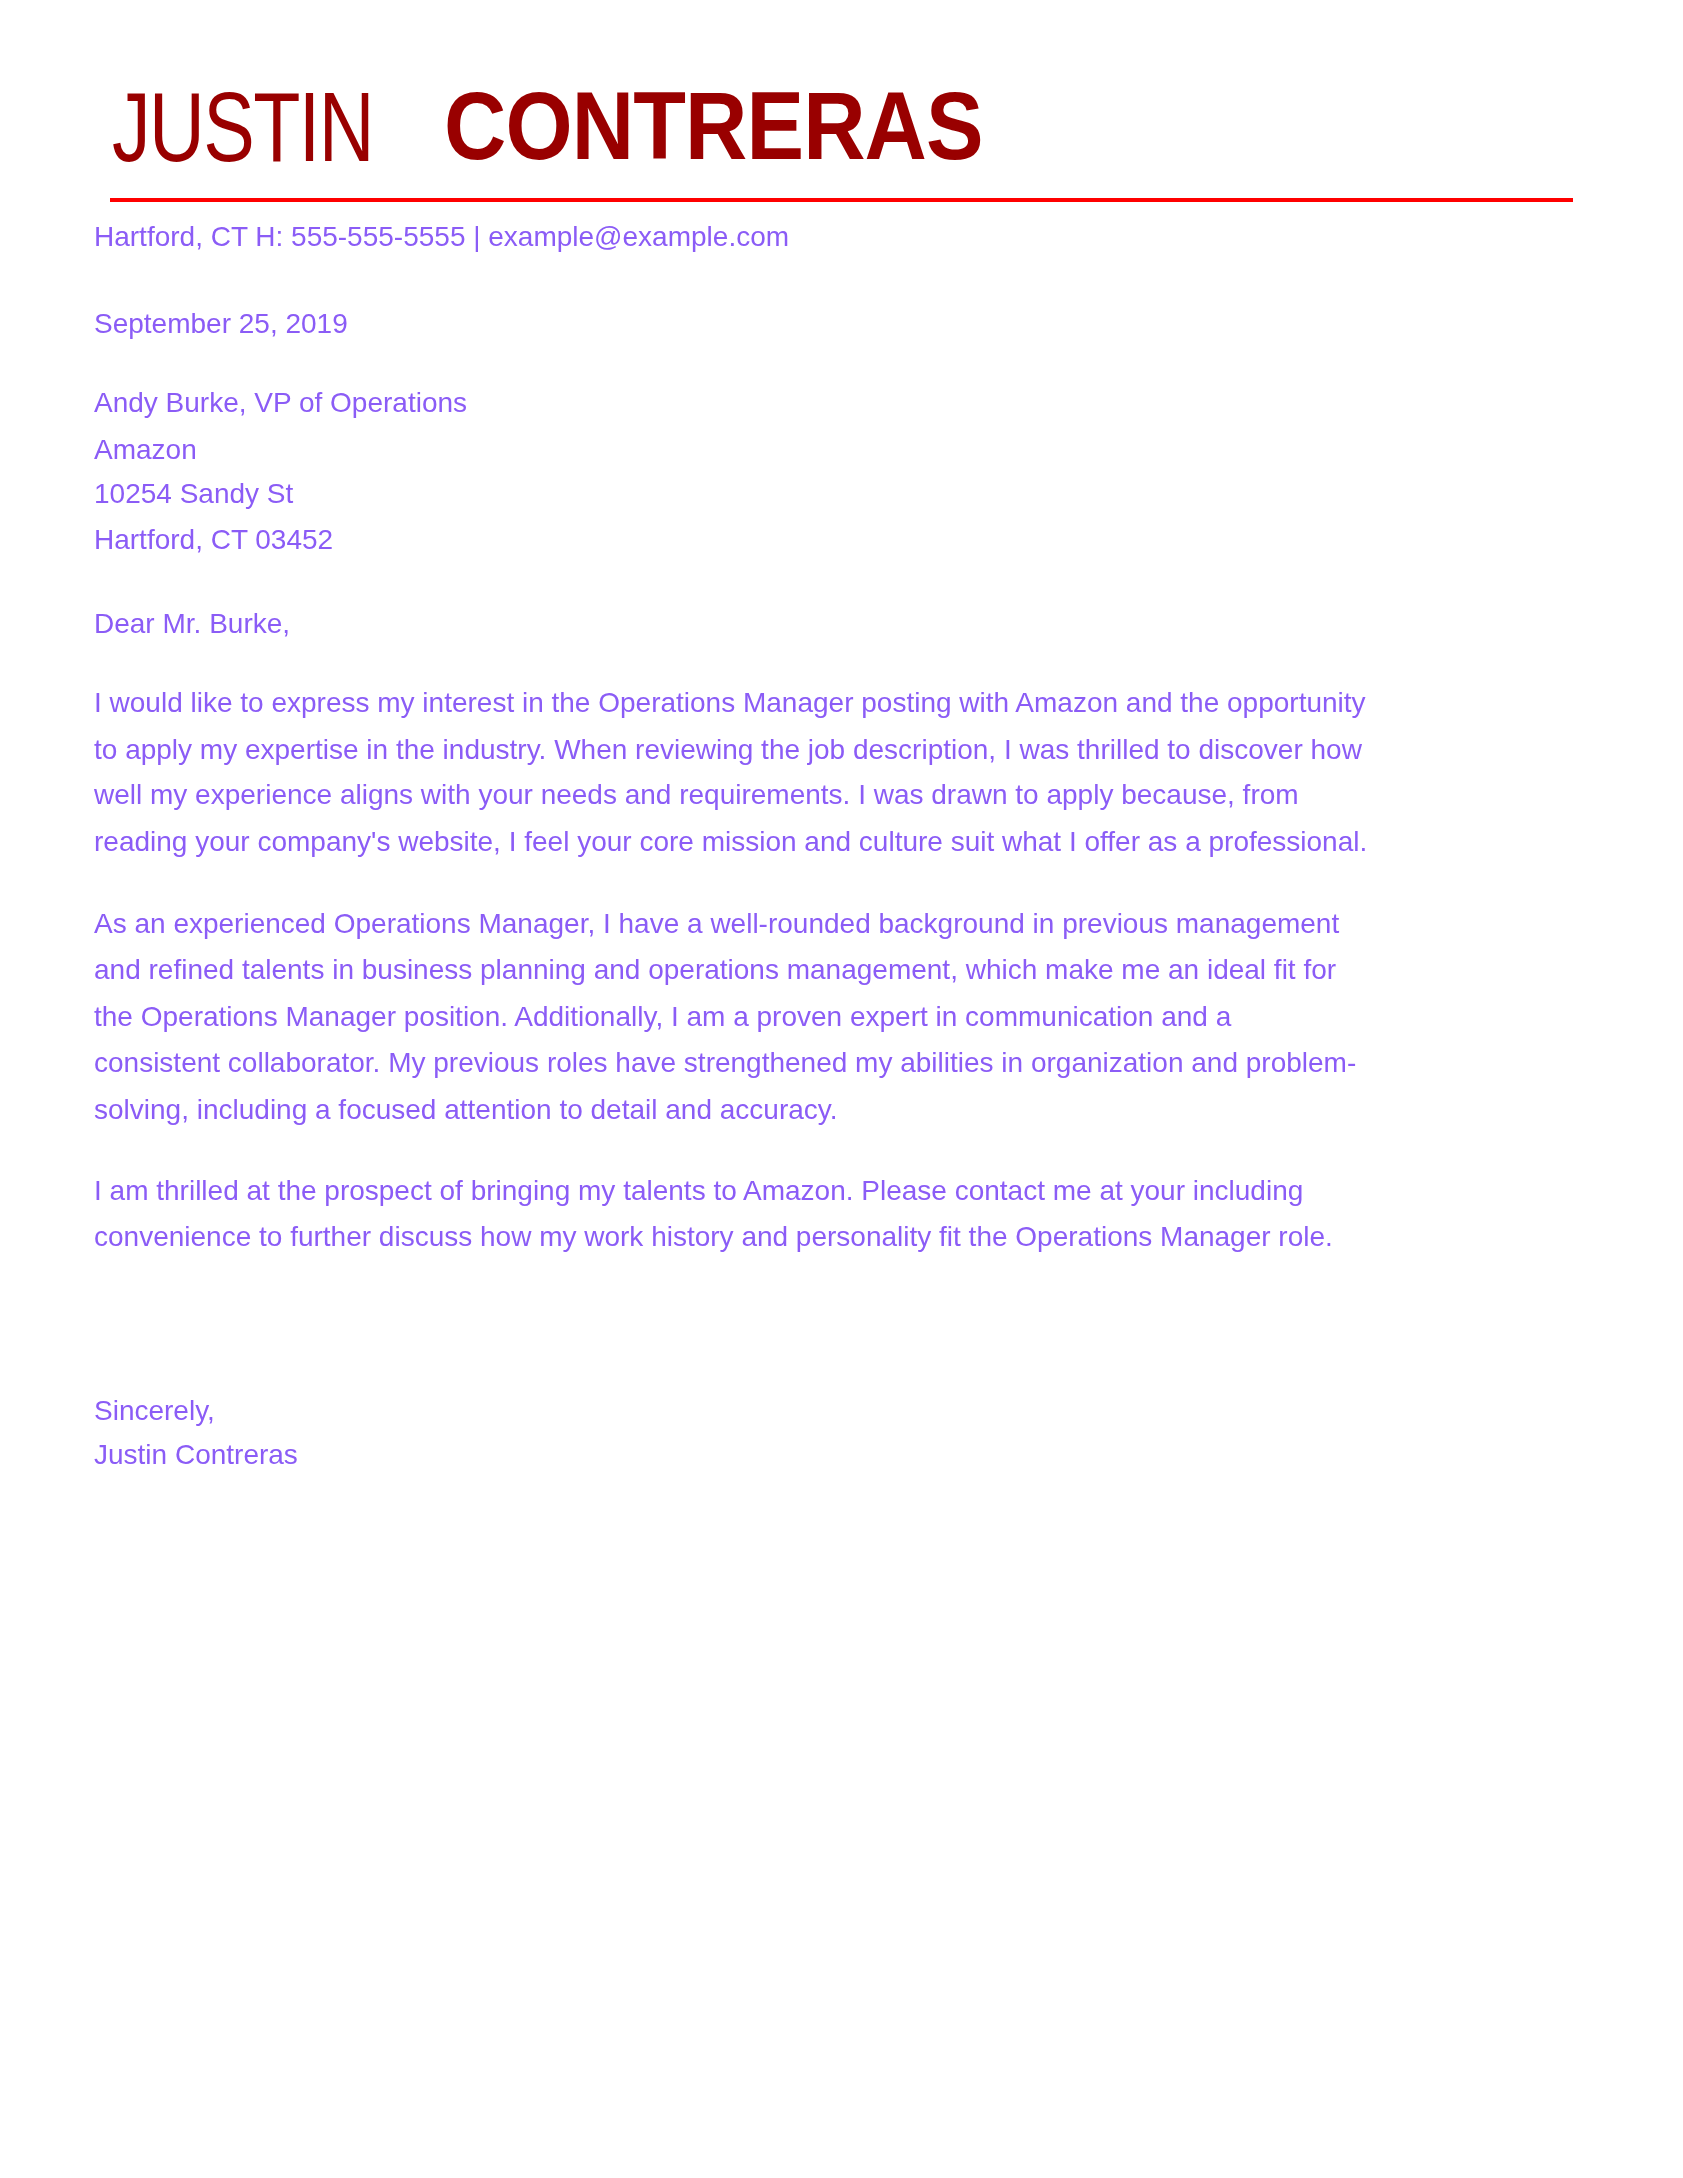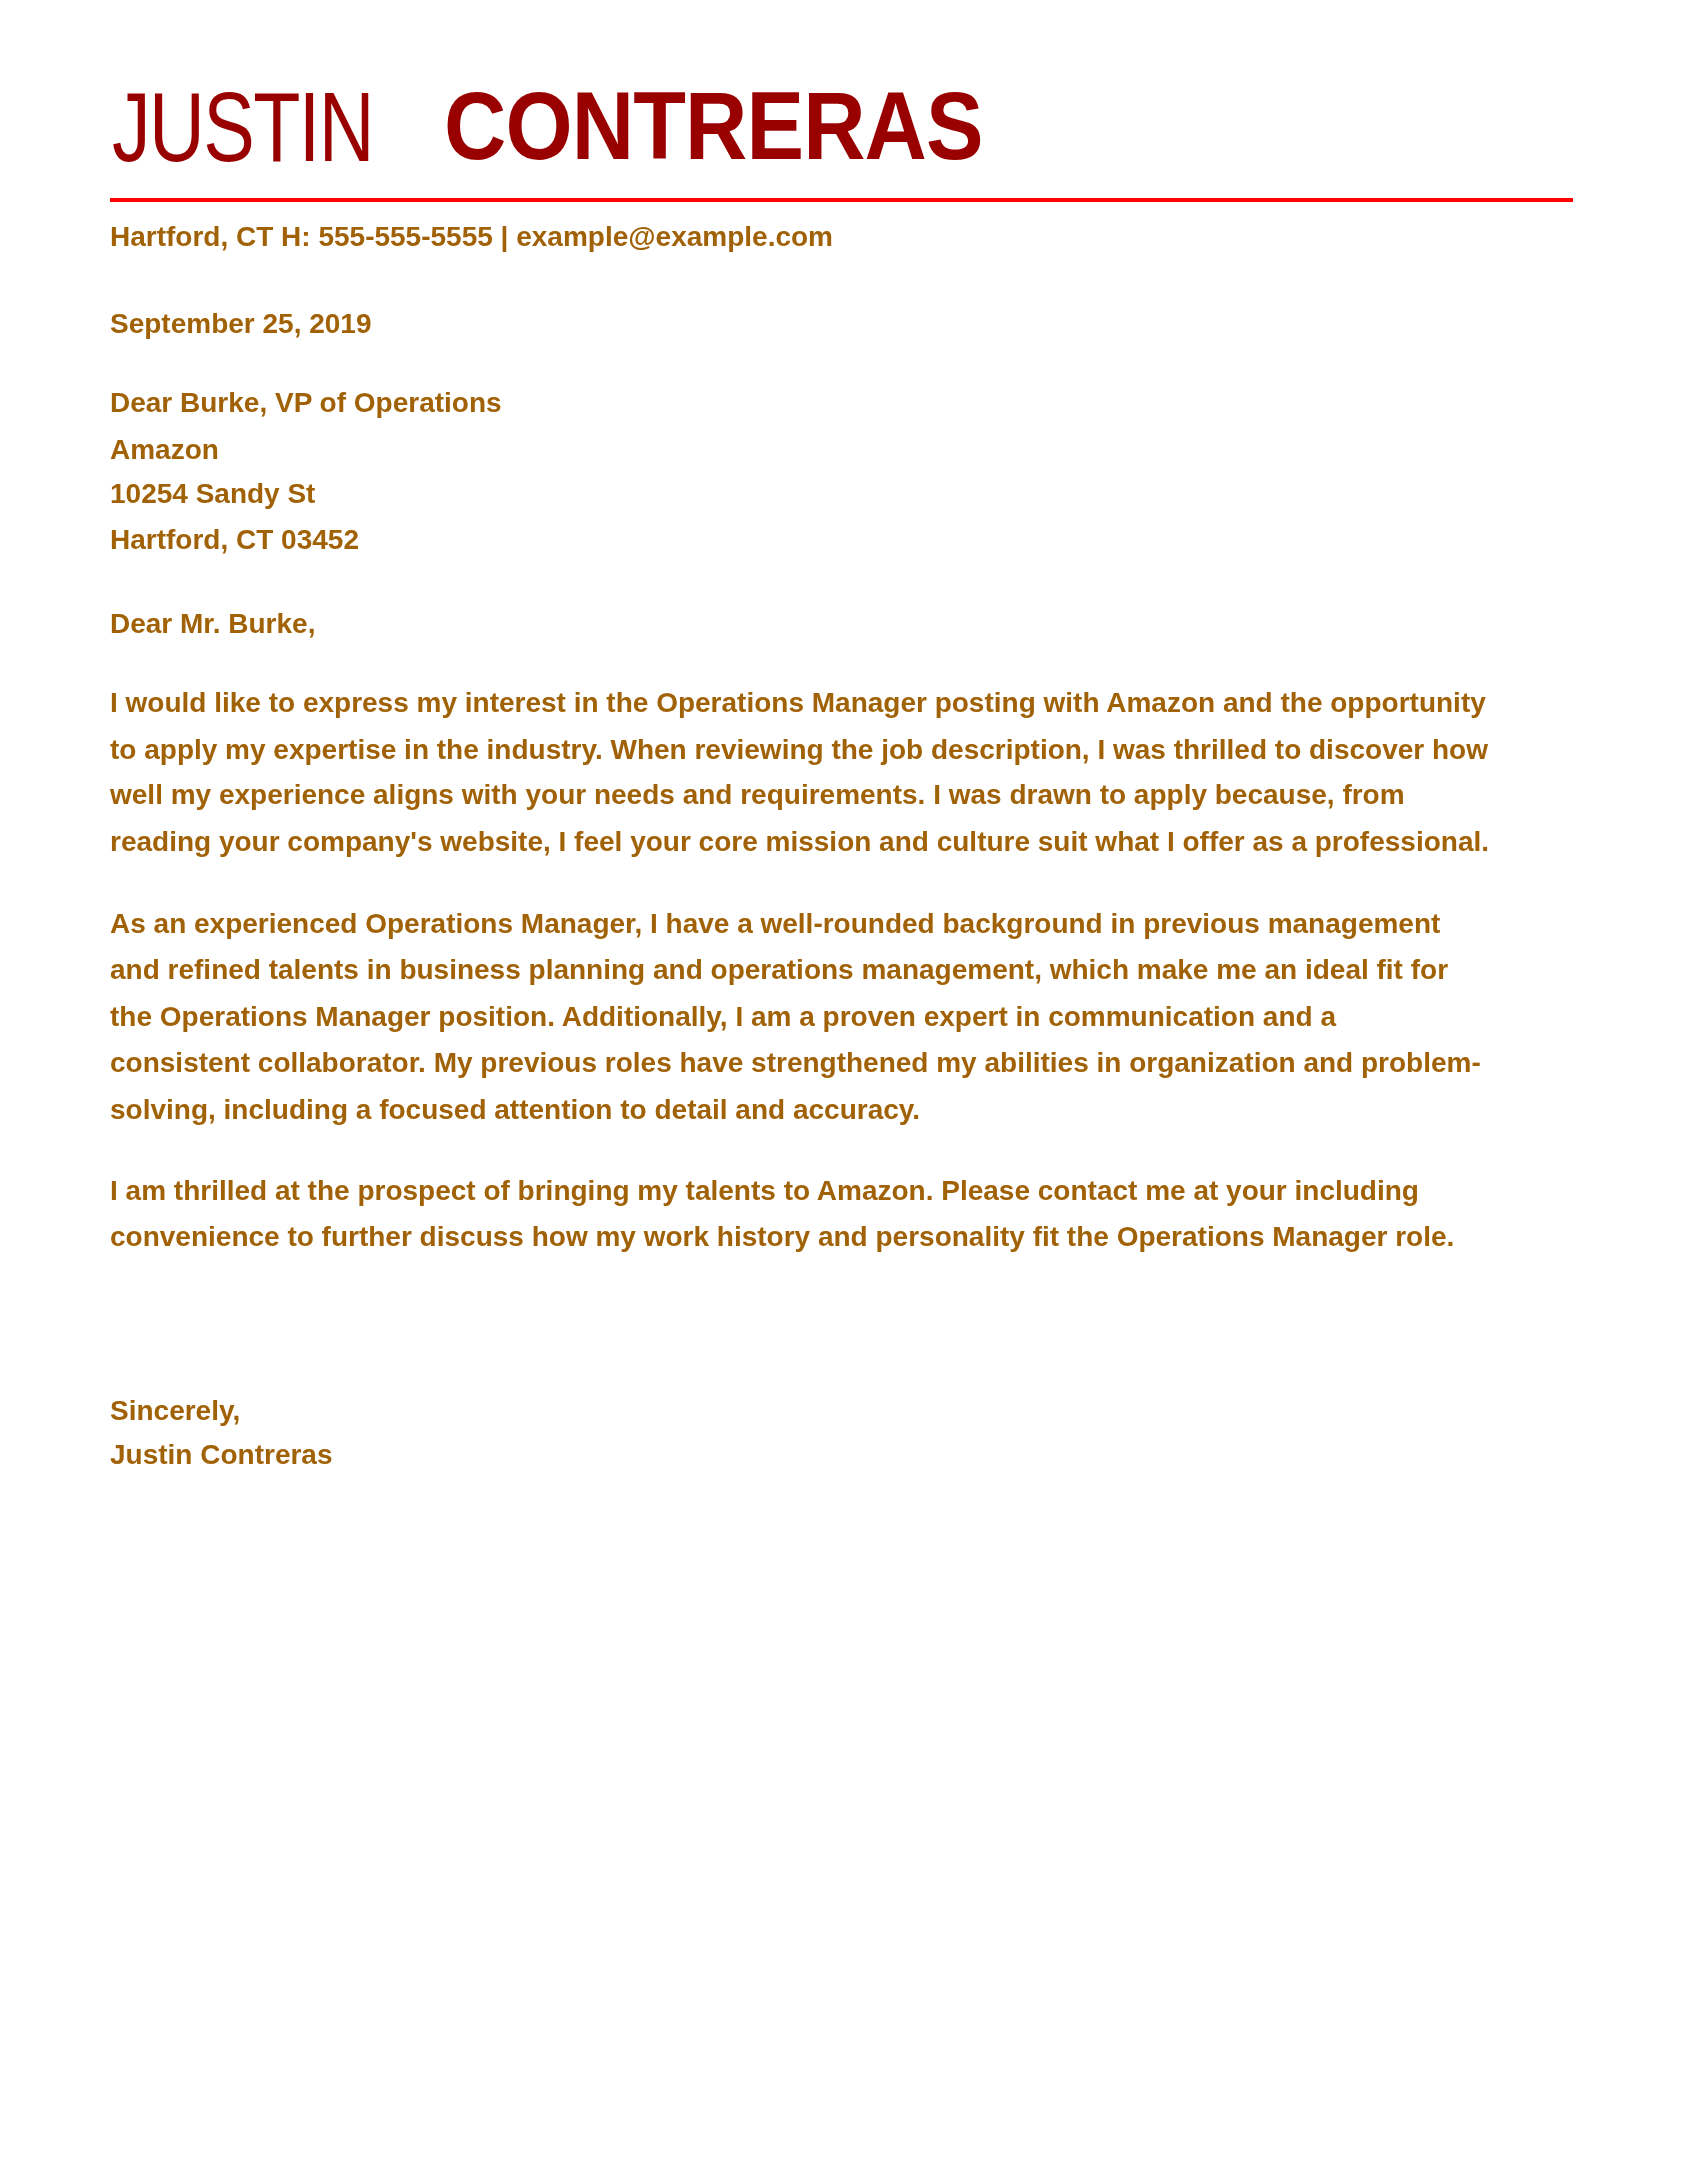--- a/index.html
+++ b/index.html
@@ -56,46 +56,45 @@
   .rule {
     position: absolute;
     left: 110px;
     top: 198px;
     width: 1463px;
     height: 4px;
     background: #ff0000;
   }
   .line {
     position: absolute;
-    left: 110px;
+    left: 94px;
     white-space: nowrap;
     font-size: 28px;
     line-height: 1;
-    color: #a16207;
-    font-weight: bold;
+    color: #8b5cf6;
   }
 </style>
 </head>
 <body>
 
 <div class="page">
 
   <div class="name" style="color: rgb(153, 0, 0);">
     <span class="first">JUSTIN</span>
     <span class="last">CONTRERAS</span>
   </div>
 
   <div class="rule" style="background: rgb(255, 0, 0);"></div>
 
   <div class="line" style="top:223px">Hartford, CT H: 555-555-5555 | example@example.com</div>
 
   <div class="line" style="top:310px">September 25, 2019</div>
 
   <div>
-    <div class="line" style="top:389px">Dear Burke, VP of Operations</div>
+    <div class="line" style="top:389px">Andy Burke, VP of Operations</div>
     <div class="line" style="top:436px">Amazon</div>
     <div class="line" style="top:480px">10254 Sandy St</div>
     <div class="line" style="top:526px">Hartford, CT 03452</div>
   </div>
 
   <div class="line" style="top:610px">Dear Mr. Burke,</div>
 
   <div>
     <div class="line" style="top:689px">I would like to express my interest in the Operations Manager posting with Amazon and the opportunity</div>
     <div class="line" style="top:736px">to apply my expertise in the industry. When reviewing the job description, I was thrilled to discover how</div>

